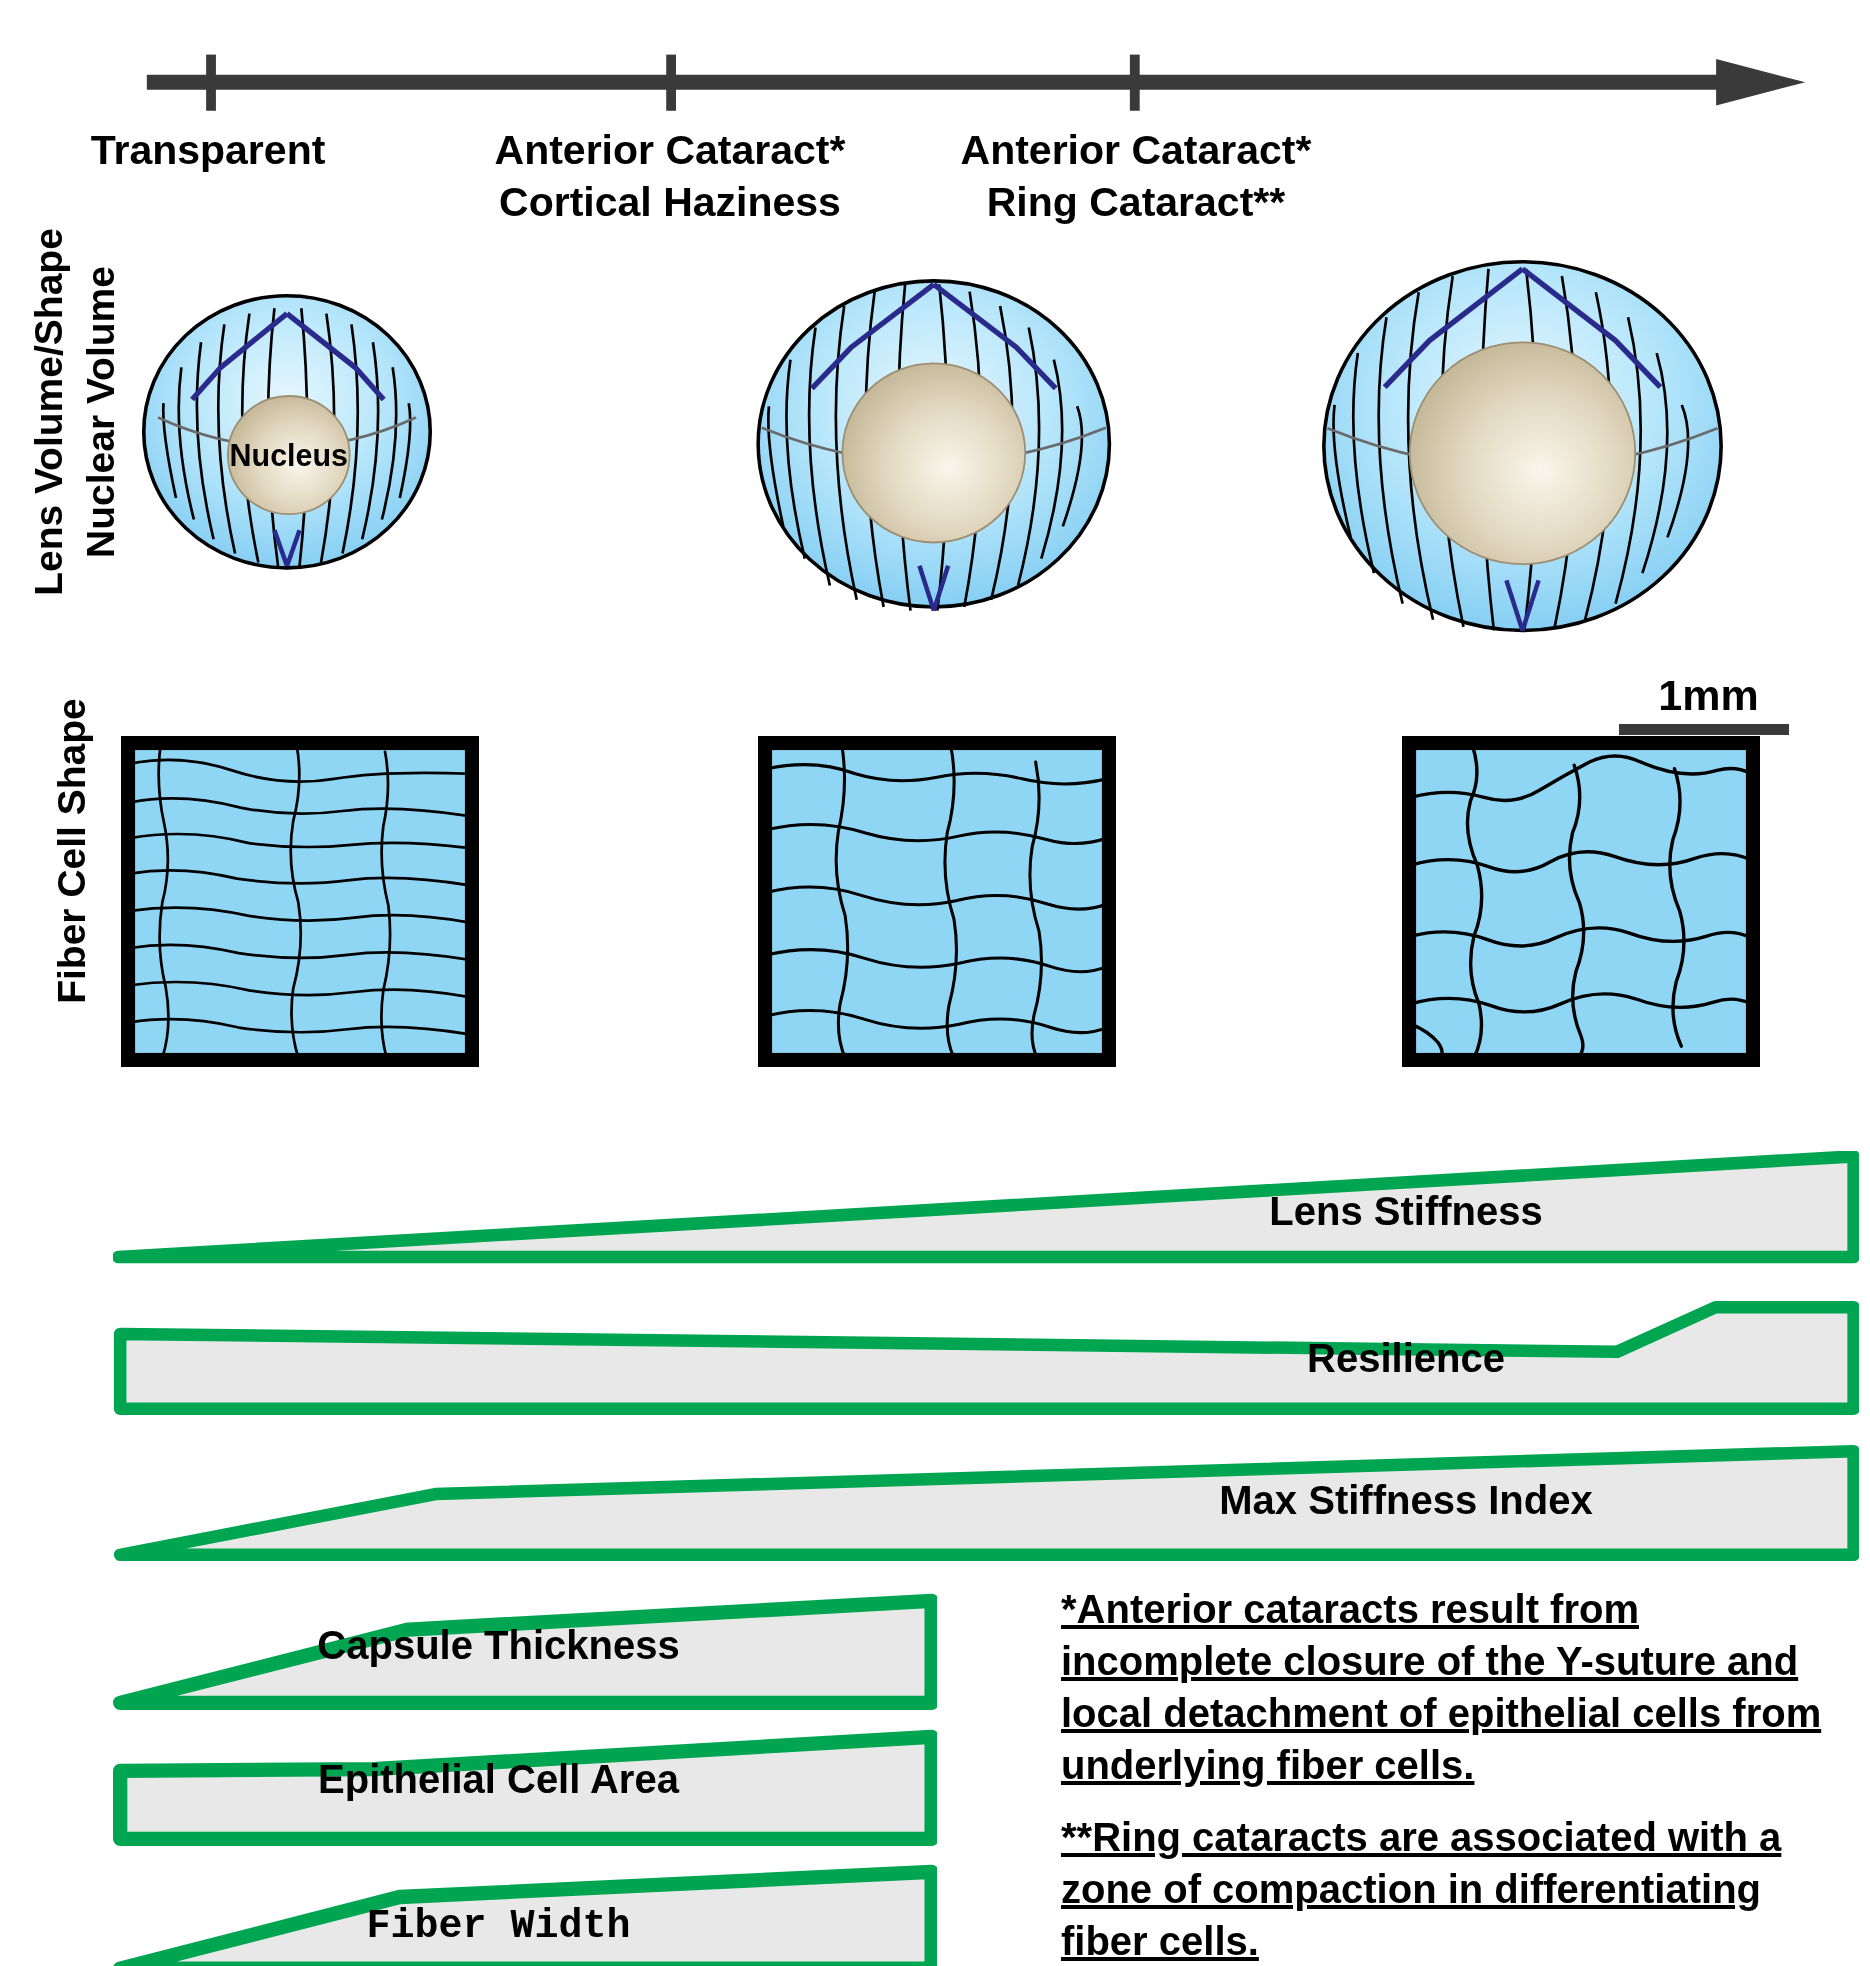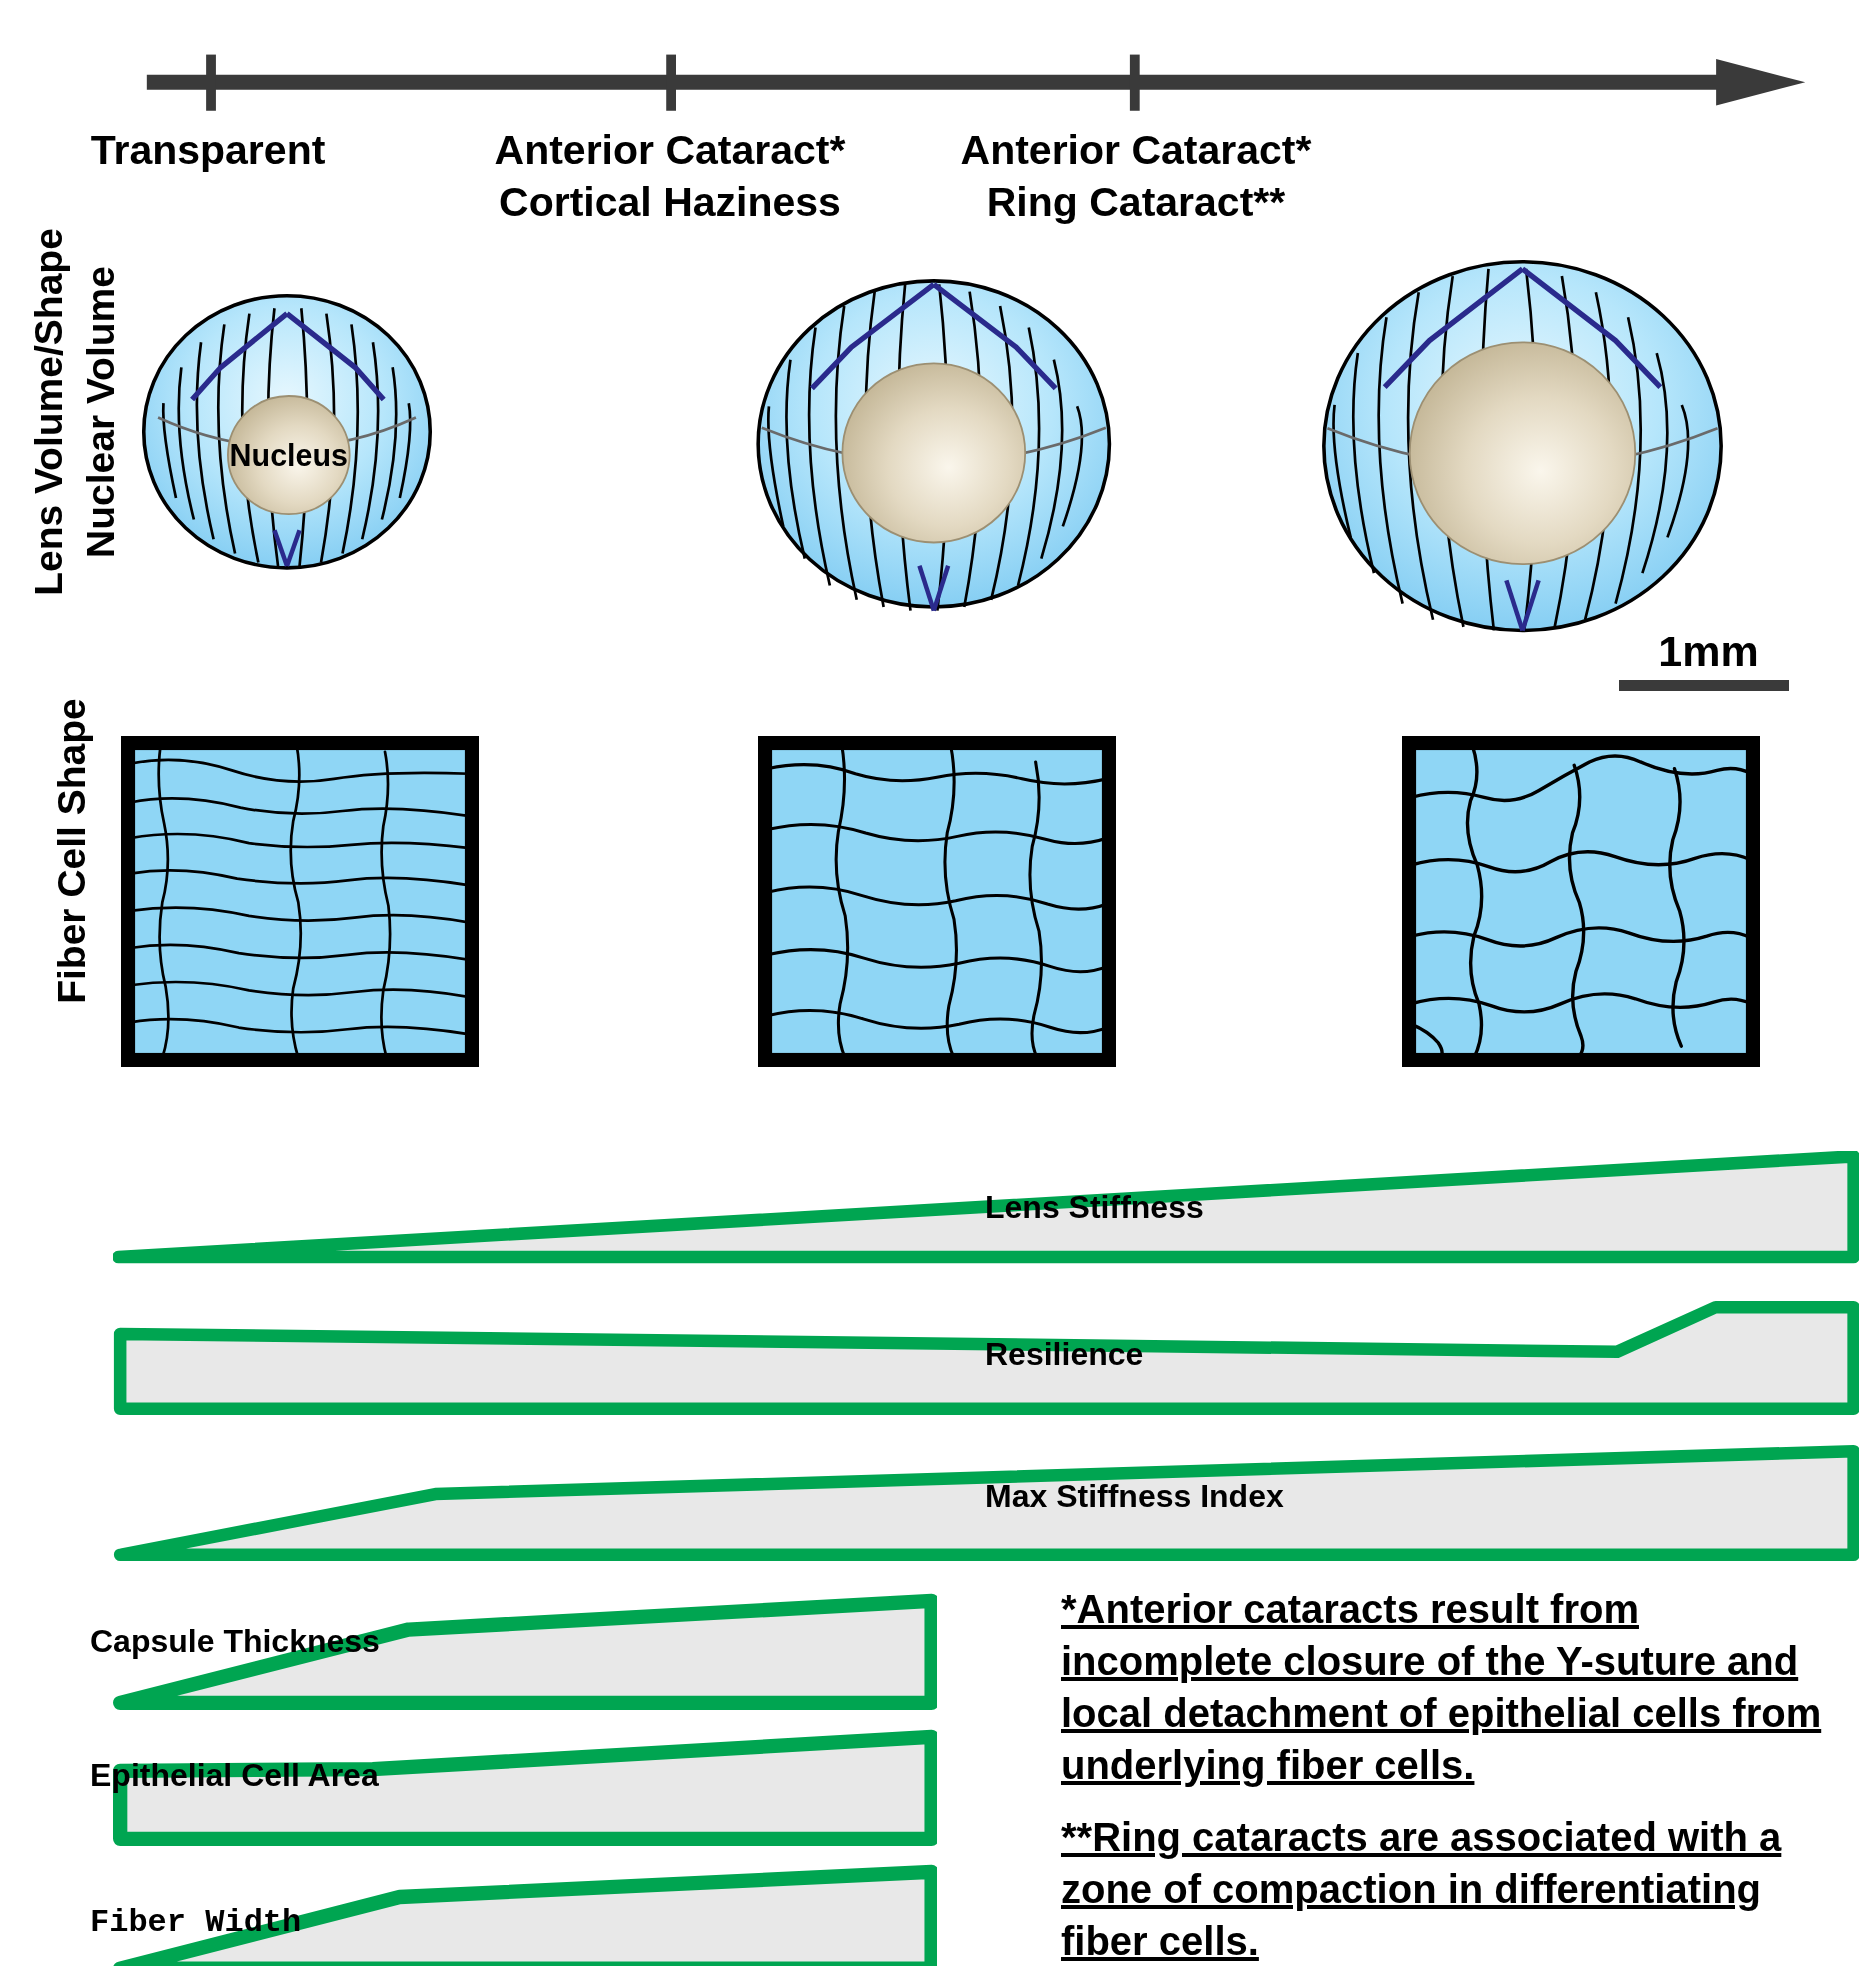--- a/index.html
+++ b/index.html
@@ -15,32 +15,32 @@
                width:502px;top:125px;line-height:1.26;}
 
   
   .rowlabel{position:absolute;transform-origin:left top;
             font-size:39px;font-weight:bold;white-space:nowrap;text-align:center;}
 
   
   .lens{position:absolute;}
 
   
-  #scale-group{position:absolute;}
+  #scale-group{position:absolute;margin-top:44px;}
   #scale-text{font-size:43px;font-weight:bold;text-align:center;width:179px;}
   #scale-bar{height:11.6px;background:#3a3a3a;width:170px;margin-top:3.6px;}
 
   
   .fiberpanel{position:absolute;border:9px solid #000;background:#8FD6F5;
               box-sizing:border-box;}
 
   
   .wedge{position:absolute;}
-  .wedge-label{position:absolute;font-size:32px;font-weight:bold;
-               white-space:nowrap;text-align:left;}
+  .wedge-label{position:absolute;font-size:40px;font-weight:bold;
+               white-space:nowrap;text-align:center;}
 
   
   .footnote{position:absolute;font-size:40px;font-weight:bold;line-height:1.30;
             width:788px;text-decoration:underline;}
 </style>
 </head>
 <body>
 
 <div class="abs" id="timeline-axis">
   <svg width="1871" height="107" style="position:absolute;left:0;top:43px;" viewBox="0 0 2089 120">

